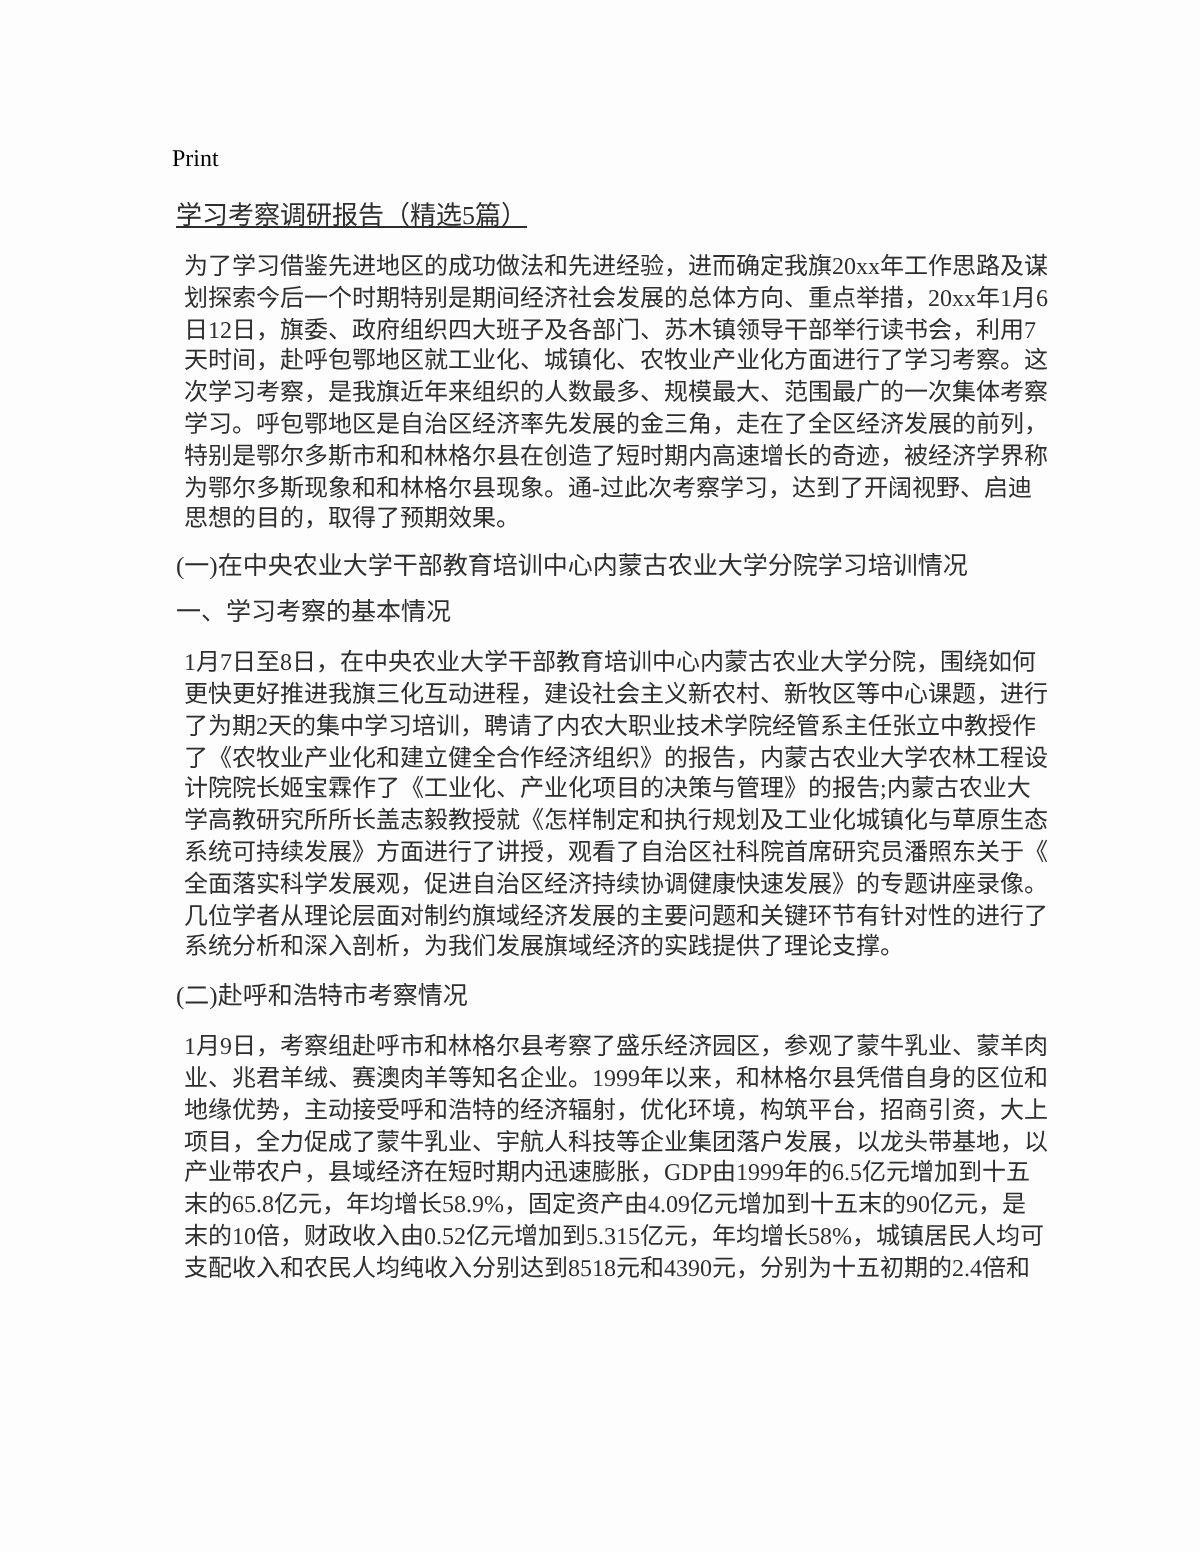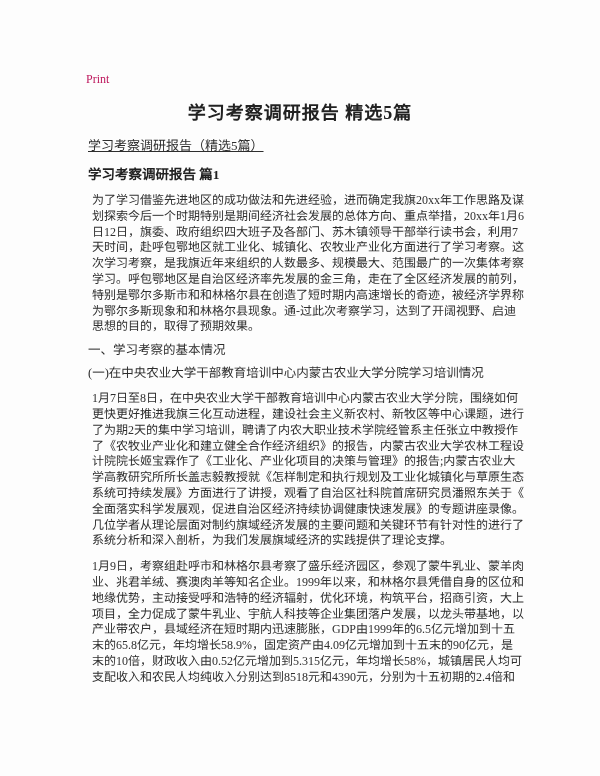--- a/index.html
+++ b/index.html
@@ -13,21 +13,21 @@
     font-family: "Liberation Serif", "DejaVu Serif", serif;
     overflow: hidden;
   }
   .page {
     width: 600px; height: 776px;
     padding: 72px 64px 0 88px;
   }
   .print-link {
     font-size: 12px;
     line-height: 15px;
-    color: #be185d;
+    color: #000000;
     cursor: pointer;
     margin: 0 0 0 -2px;
   }
   .doc-title {
     font-size: 18px;
     font-weight: bold;
     line-height: 24px;
     text-align: center;
     letter-spacing: 1px;
     margin: 14px 24px 0 0;
@@ -63,51 +63,50 @@
   .mt7  { margin: 7px 0 0; }
   .mt8  { margin: 8px 0 0; }
 </style>
 </head>
 <body>
 
 <div class="page">
 
   <div class="print-link">Print</div>
 
-  <h1 class="doc-title">学习考察调研报告 精选5篇</h1>
 
   <div class="doc-subtitle">学习考察调研报告（精选5篇）</div>
 
-  <h2 class="article-heading">学习考察调研报告 篇1</h2>
 
   <p class="para">为了学习借鉴先进地区的成功做法和先进经验，进而确定我旗20xx年工作思路及谋
 划探索今后一个时期特别是期间经济社会发展的总体方向、重点举措，20xx年1月6
 日12日，旗委、政府组织四大班子及各部门、苏木镇领导干部举行读书会，利用7
 天时间，赴呼包鄂地区就工业化、城镇化、农牧业产业化方面进行了学习考察。这
 次学习考察，是我旗近年来组织的人数最多、规模最大、范围最广的一次集体考察
 学习。呼包鄂地区是自治区经济率先发展的金三角，走在了全区经济发展的前列，
 特别是鄂尔多斯市和和林格尔县在创造了短时期内高速增长的奇迹，被经济学界称
 为鄂尔多斯现象和和林格尔县现象。通-过此次考察学习，达到了开阔视野、启迪
 思想的目的，取得了预期效果。</p>
 
+  <div class="sec-heading mt7">(一)在中央农业大学干部教育培训中心内蒙古农业大学分院学习培训情况</div>
+
   <div class="sec-heading mt7">一、学习考察的基本情况</div>
-
-  <div class="sec-heading mt7">(一)在中央农业大学干部教育培训中心内蒙古农业大学分院学习培训情况</div>
 
   <p class="para">1月7日至8日，在中央农业大学干部教育培训中心内蒙古农业大学分院，围绕如何
 更快更好推进我旗三化互动进程，建设社会主义新农村、新牧区等中心课题，进行
 了为期2天的集中学习培训，聘请了内农大职业技术学院经管系主任张立中教授作
 了《农牧业产业化和建立健全合作经济组织》的报告，内蒙古农业大学农林工程设
 计院院长姬宝霖作了《工业化、产业化项目的决策与管理》的报告;内蒙古农业大
 学高教研究所所长盖志毅教授就《怎样制定和执行规划及工业化城镇化与草原生态
 系统可持续发展》方面进行了讲授，观看了自治区社科院首席研究员潘照东关于《
 全面落实科学发展观，促进自治区经济持续协调健康快速发展》的专题讲座录像。
 几位学者从理论层面对制约旗域经济发展的主要问题和关键环节有针对性的进行了
 系统分析和深入剖析，为我们发展旗域经济的实践提供了理论支撑。</p>
 
+  <div class="sec-heading mt8">(二)赴呼和浩特市考察情况</div>
 
   <p class="para">1月9日，考察组赴呼市和林格尔县考察了盛乐经济园区，参观了蒙牛乳业、蒙羊肉
 业、兆君羊绒、赛澳肉羊等知名企业。1999年以来，和林格尔县凭借自身的区位和
 地缘优势，主动接受呼和浩特的经济辐射，优化环境，构筑平台，招商引资，大上
 项目，全力促成了蒙牛乳业、宇航人科技等企业集团落户发展，以龙头带基地，以
 产业带农户，县域经济在短时期内迅速膨胀，GDP由1999年的6.5亿元增加到十五
 末的65.8亿元，年均增长58.9%，固定资产由4.09亿元增加到十五末的90亿元，是
 末的10倍，财政收入由0.52亿元增加到5.315亿元，年均增长58%，城镇居民人均可
 支配收入和农民人均纯收入分别达到8518元和4390元，分别为十五初期的2.4倍和</p>
 

